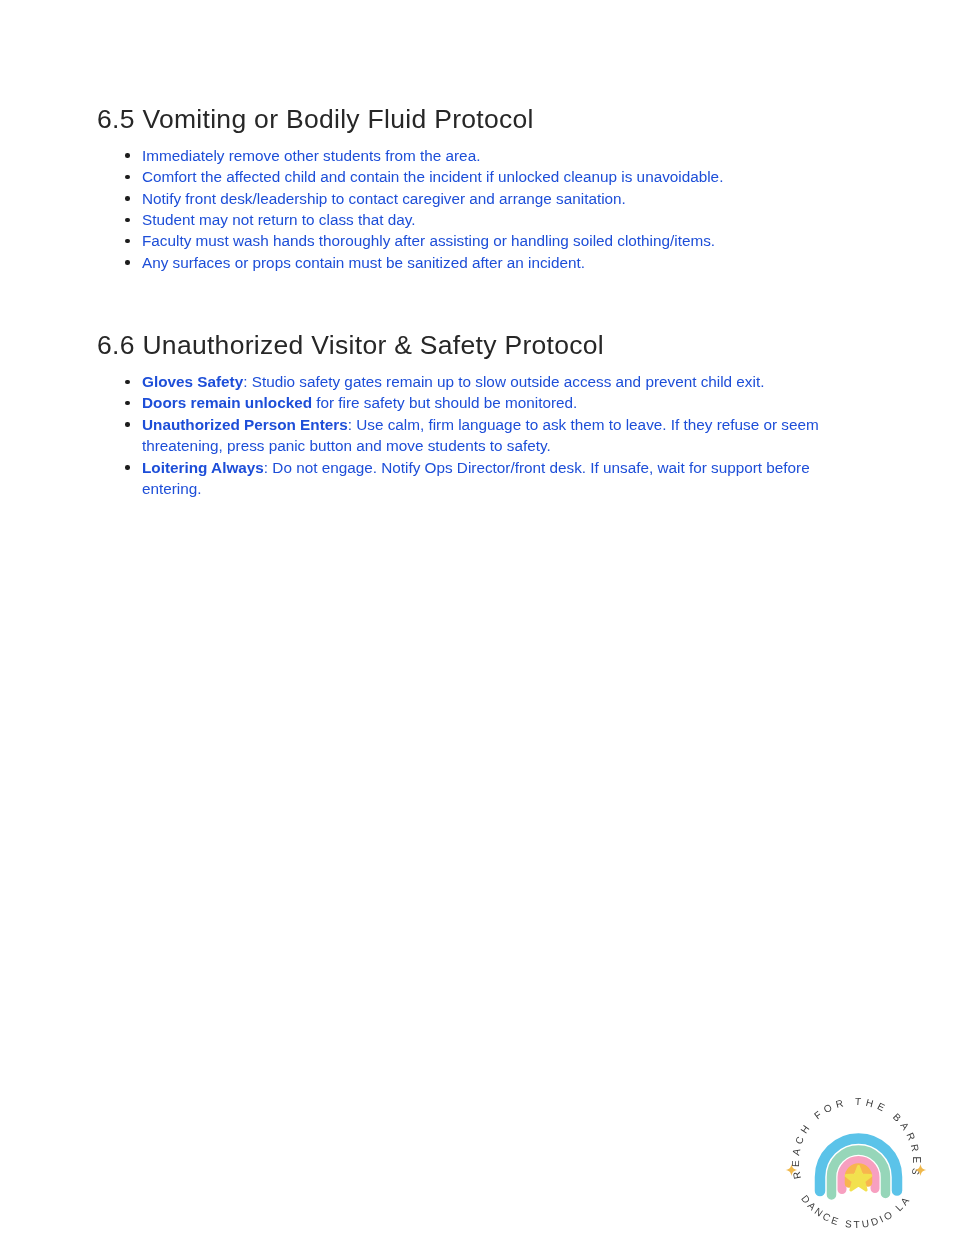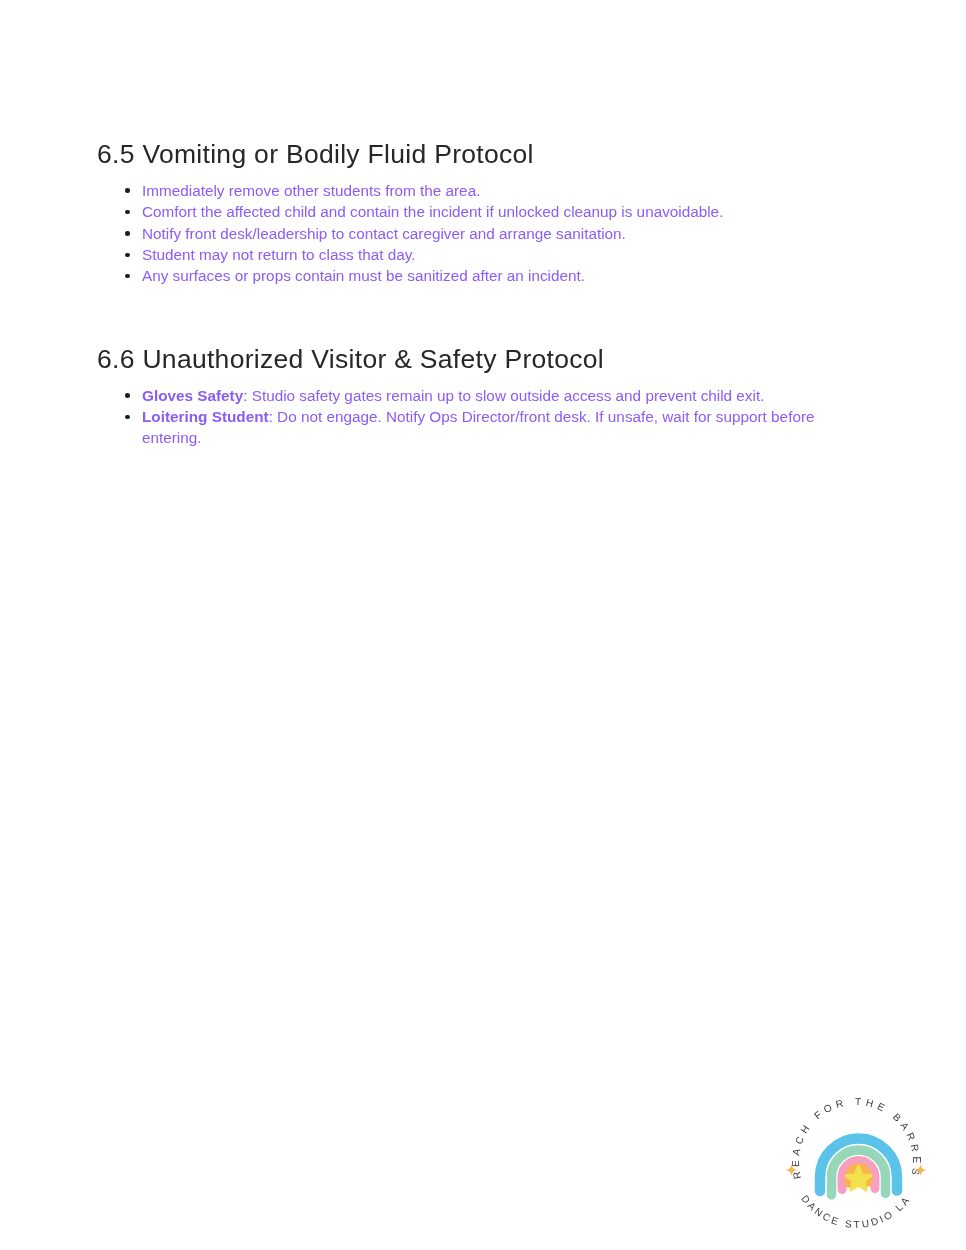--- a/index.html
+++ b/index.html
@@ -8,39 +8,38 @@
     width:966px; height:1250px;
     background:#ffffff;
     font-family:"Liberation Sans", sans-serif;
     color:#1d1d1d;
     overflow:hidden;
   }
   .content {
     position:absolute;
     left:97px; top:104px;
     width:770px;
-    margin-top:35px;
   }
   h1.section-heading {
     margin:0;
     font-size:26.5px;
     font-weight:400;
     letter-spacing:0.3px;
     line-height:1.2;
     color:#272727;
     font-family:"Liberation Sans", sans-serif;
   }
   ul.bullets {
     margin:9px 0 0 0;
     padding:0 0 0 45px;
     list-style:none;
     width:690px;
     font-size:15.3px;
     line-height:21.4px;
-    color:#8b5cf6;
+    color:#1d4ed8;
   }
   ul.bullets li { position:relative; }
   ul.bullets li::before {
     content:"";
     position:absolute;
     left:-17px; top:8.5px;
     width:4.5px; height:4.5px;
     border-radius:50%;
     background:#1d1d1d;
   }
@@ -65,29 +64,32 @@
 <div class="page">
   <div class="content">
 
     <section>
       <h1 class="section-heading">6.5 Vomiting or Bodily Fluid Protocol</h1>
       <ul class="bullets">
           <li>Immediately remove other students from the area.</li>
           <li>Comfort the affected child and contain the incident if unlocked cleanup is unavoidable.</li>
           <li>Notify front desk/leadership to contact caregiver and arrange sanitation.</li>
           <li>Student may not return to class that day.</li>
+          <li>Faculty must wash hands thoroughly after assisting or handling soiled clothing/items.</li>
           <li>Any surfaces or props contain must be sanitized after an incident.</li>
         </ul>
     </section>
 
     <section class="second">
       <h1 class="section-heading">6.6 Unauthorized Visitor &amp; Safety Protocol</h1>
       <ul class="bullets">
           <li><b>Gloves Safety</b>: Studio safety gates remain up to slow outside access and prevent child exit.</li>
-          <li><b>Loitering Student</b>: Do not engage. Notify Ops Director/front desk. If unsafe, wait for support before entering.</li>
+          <li><b>Doors remain unlocked</b> for fire safety but should be monitored.</li>
+          <li><b>Unauthorized Person Enters</b>: Use calm, firm language to ask them to leave. If they refuse or seem threatening, press panic button and move students to safety.</li>
+          <li><b>Loitering Always</b>: Do not engage. Notify Ops Director/front desk. If unsafe, wait for support before entering.</li>
         </ul>
     </section>
 
   </div>
 
   <div class="logo">
     <svg width="150" height="150" viewBox="0 0 150 150">
       <defs>
         <path id="arcTop" d="M 23.8 100 A 57 57 0 1 1 126.2 100" fill="none"></path>
         <path id="arcBottom" d="M 15.7 103.9 A 66 66 0 0 0 134.3 103.9" fill="none"></path>

